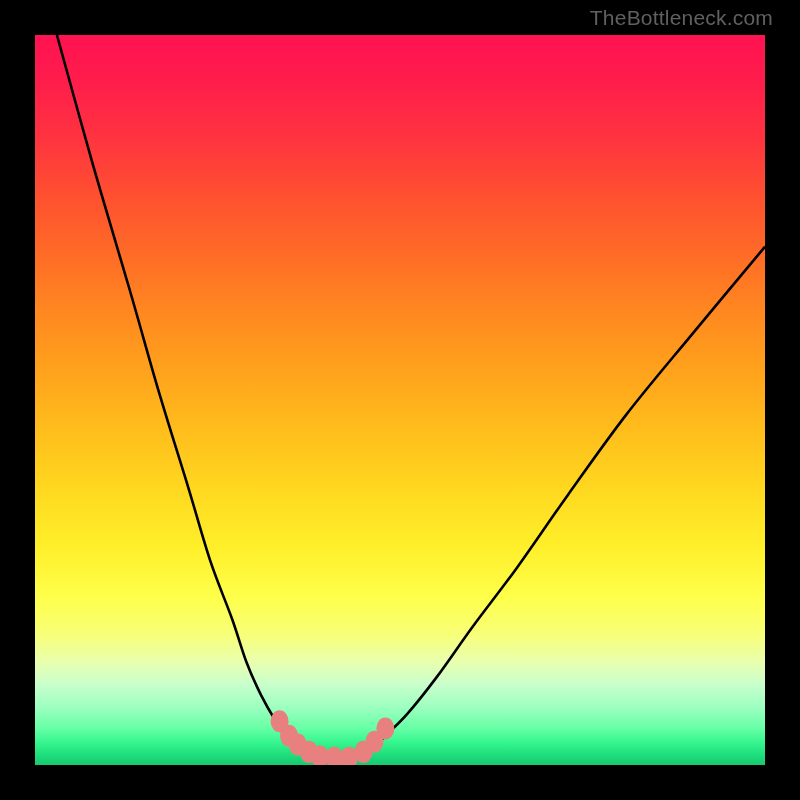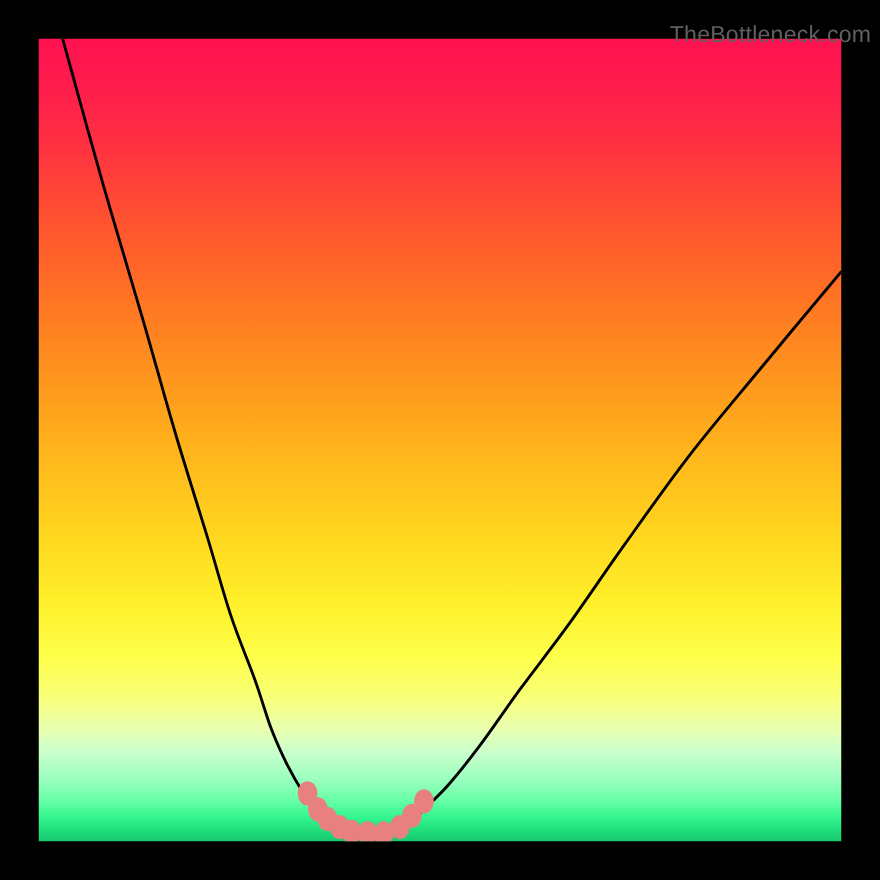--- a/index.html
+++ b/index.html
@@ -58,26 +58,25 @@
   svg.curves {
     position: absolute;
     top: 0;
     left: 0;
     width: 100%;
     height: 100%;
   }
   .watermark {
     position: absolute;
     top: 6px;
-    right: 8px;
+    right: 27px;
     color: #606060;
     font-size: 21px;
     font-weight: 500;
     letter-spacing: 0.2px;
-    margin-top: 14px;
   }
 </style>
 </head>
 <body>
 
 <div class="frame">
   <div class="plot-area">
     <div class="gradient"></div>
     <svg class="curves" viewBox="0 0 730 730" preserveAspectRatio="none">
       <path id="left-path" fill="none" stroke="#000" stroke-width="2.6" d="M 21.9,0 C 27.98333333333333,21.900000000000016 46.233333333333334,88.81666666666675 58.4,131.4000000000001 C 70.56666666666666,173.98333333333343 83.95,217.78333333333336 94.9,255.5 C 105.85000000000001,293.21666666666664 114.36666666666667,324.84999999999997 124.10000000000001,357.7 C 133.83333333333334,390.55 144.78333333333333,424.6166666666667 153.29999999999998,452.6 C 161.81666666666663,480.58333333333337 167.89999999999998,503.70000000000005 175.2,525.6 C 182.5,547.5 191.01666666666668,566.9666666666667 197.10000000000002,584 C 203.18333333333337,601.0333333333333 206.83333333333331,615.025 211.7,627.8 C 216.56666666666666,640.5749999999999 221.43333333333334,650.9166666666666 226.3,660.65 C 231.16666666666669,670.3833333333333 236.64166666666668,679.5083333333334 240.9,686.2 C 245.15833333333333,692.8916666666667 248.2,696.5416666666666 251.85,700.8 C 255.5,705.0583333333333 259.15000000000003,708.7083333333334 262.8,711.75 C 266.45,714.7916666666666 270.1,717.2249999999999 273.75,719.05 C 277.4,720.875 282.875,722.0916666666667 284.7,722.7"></path>

